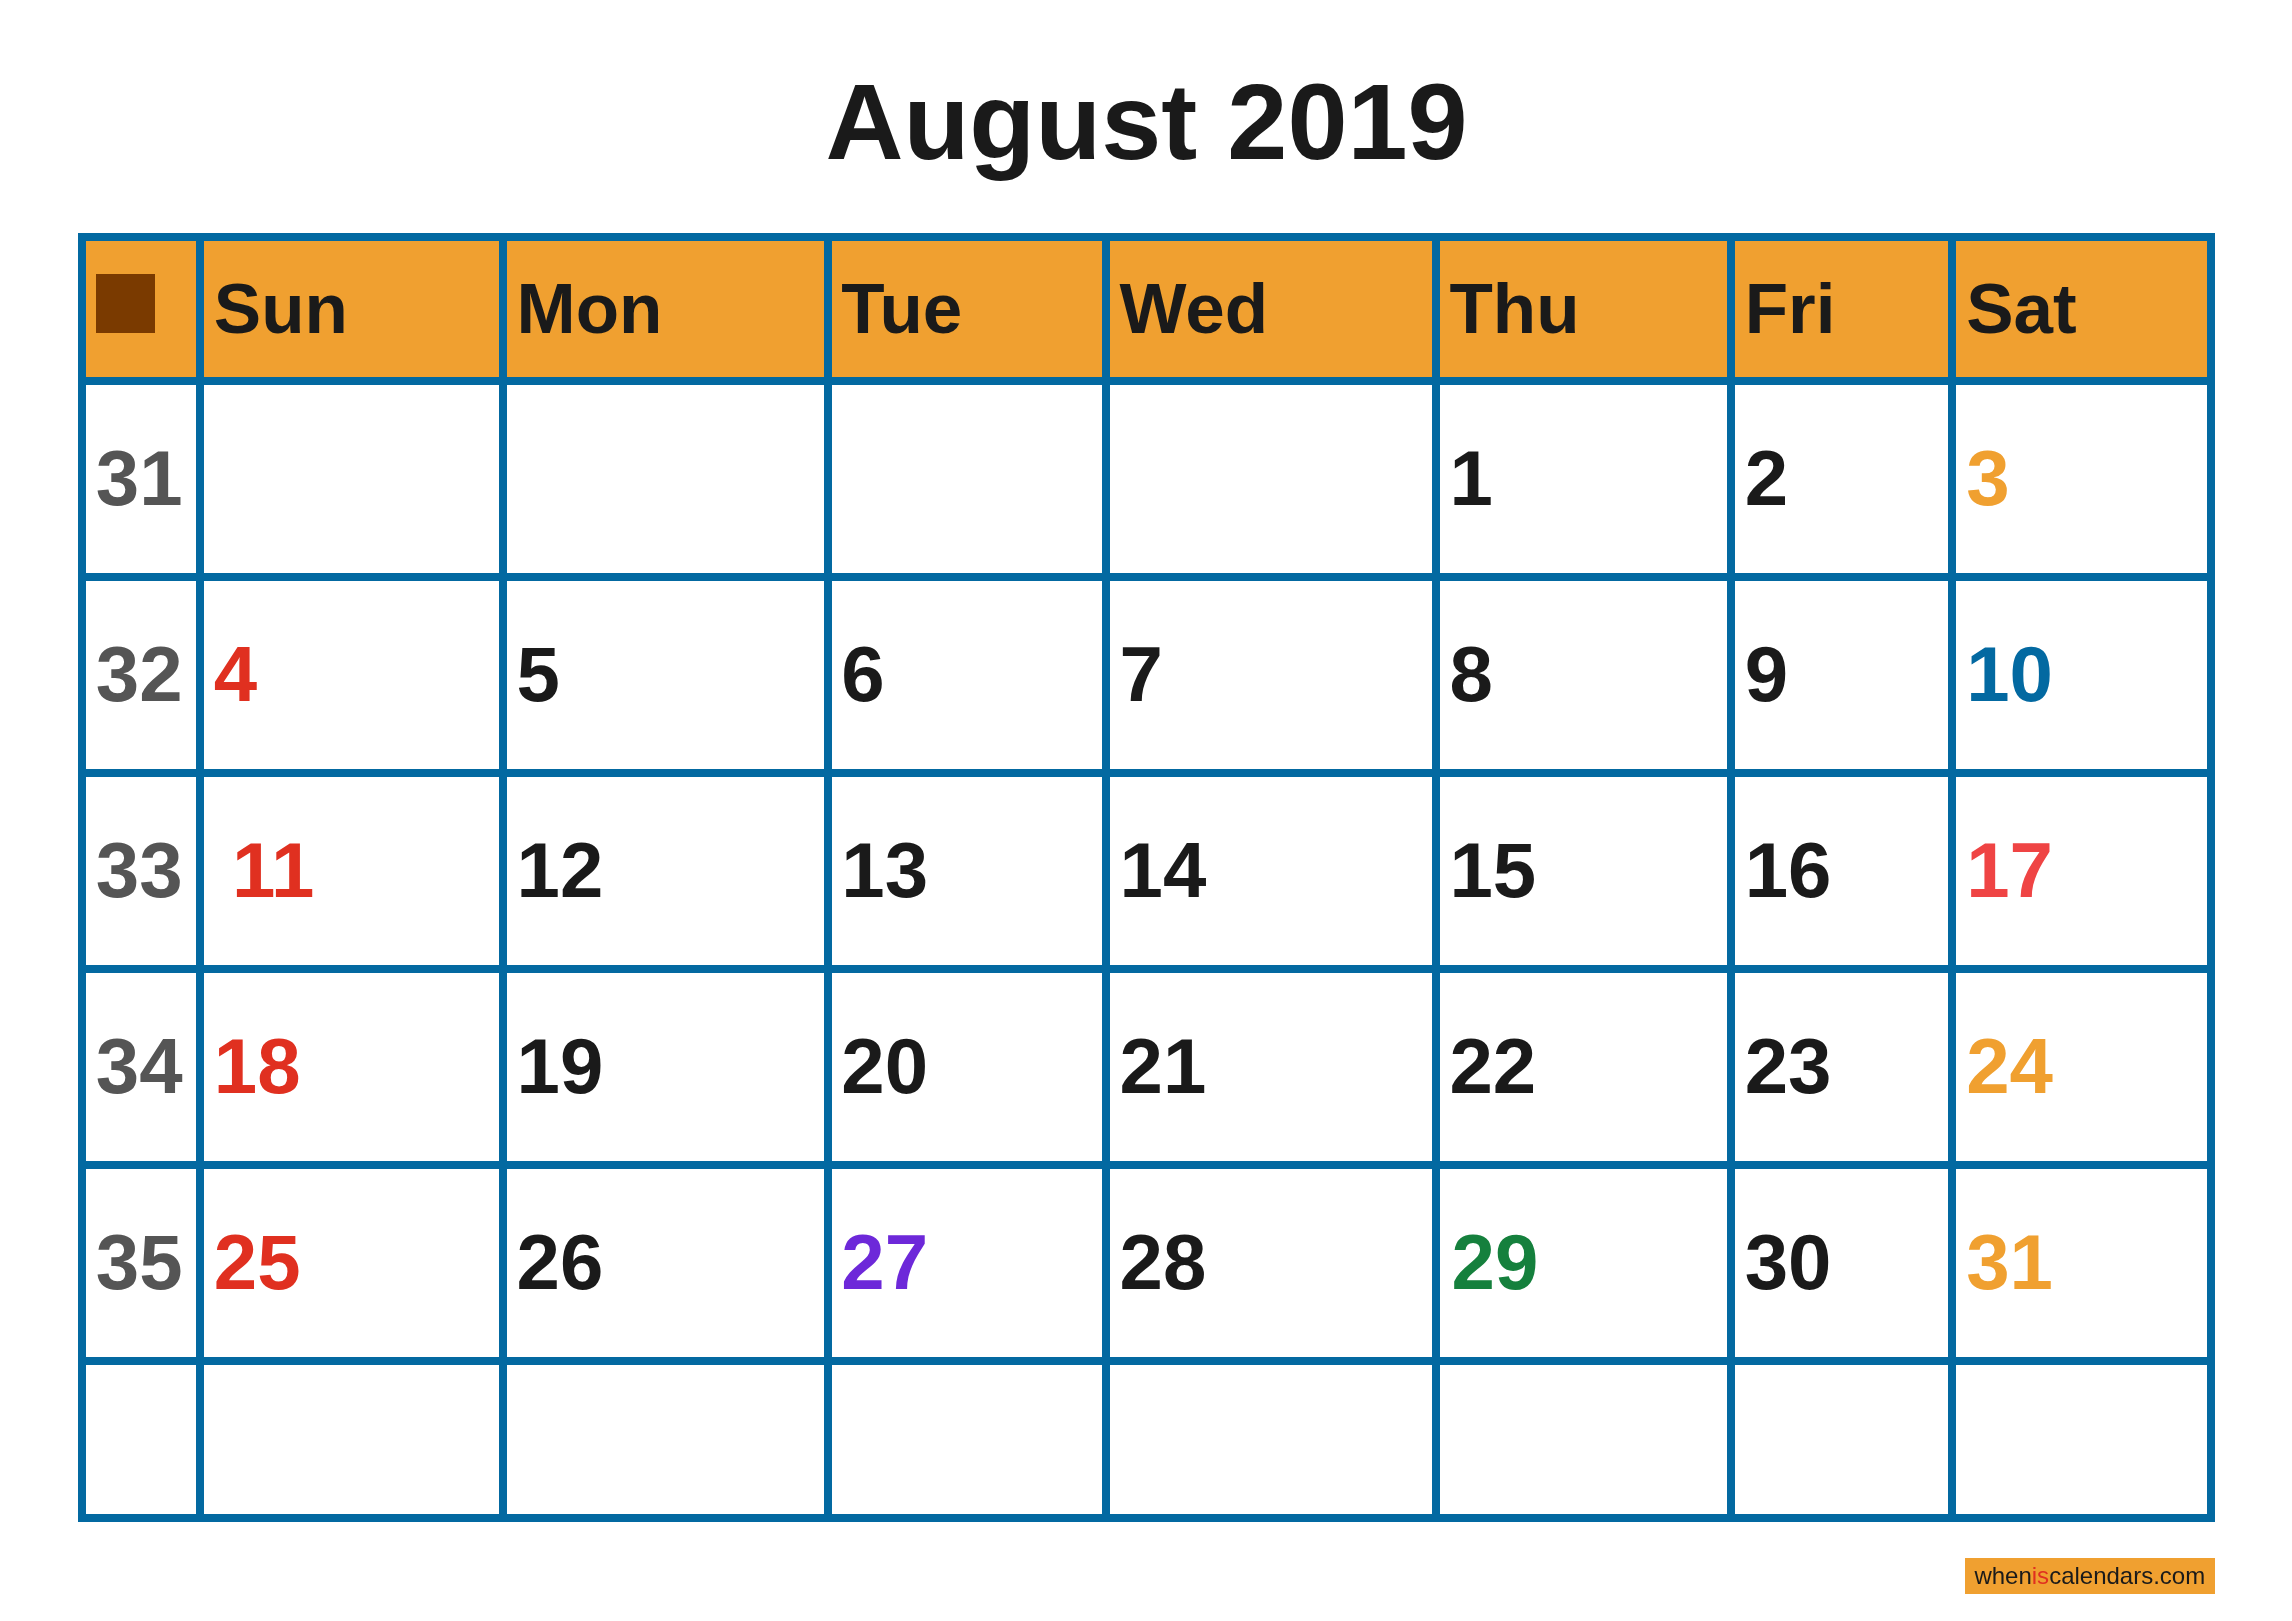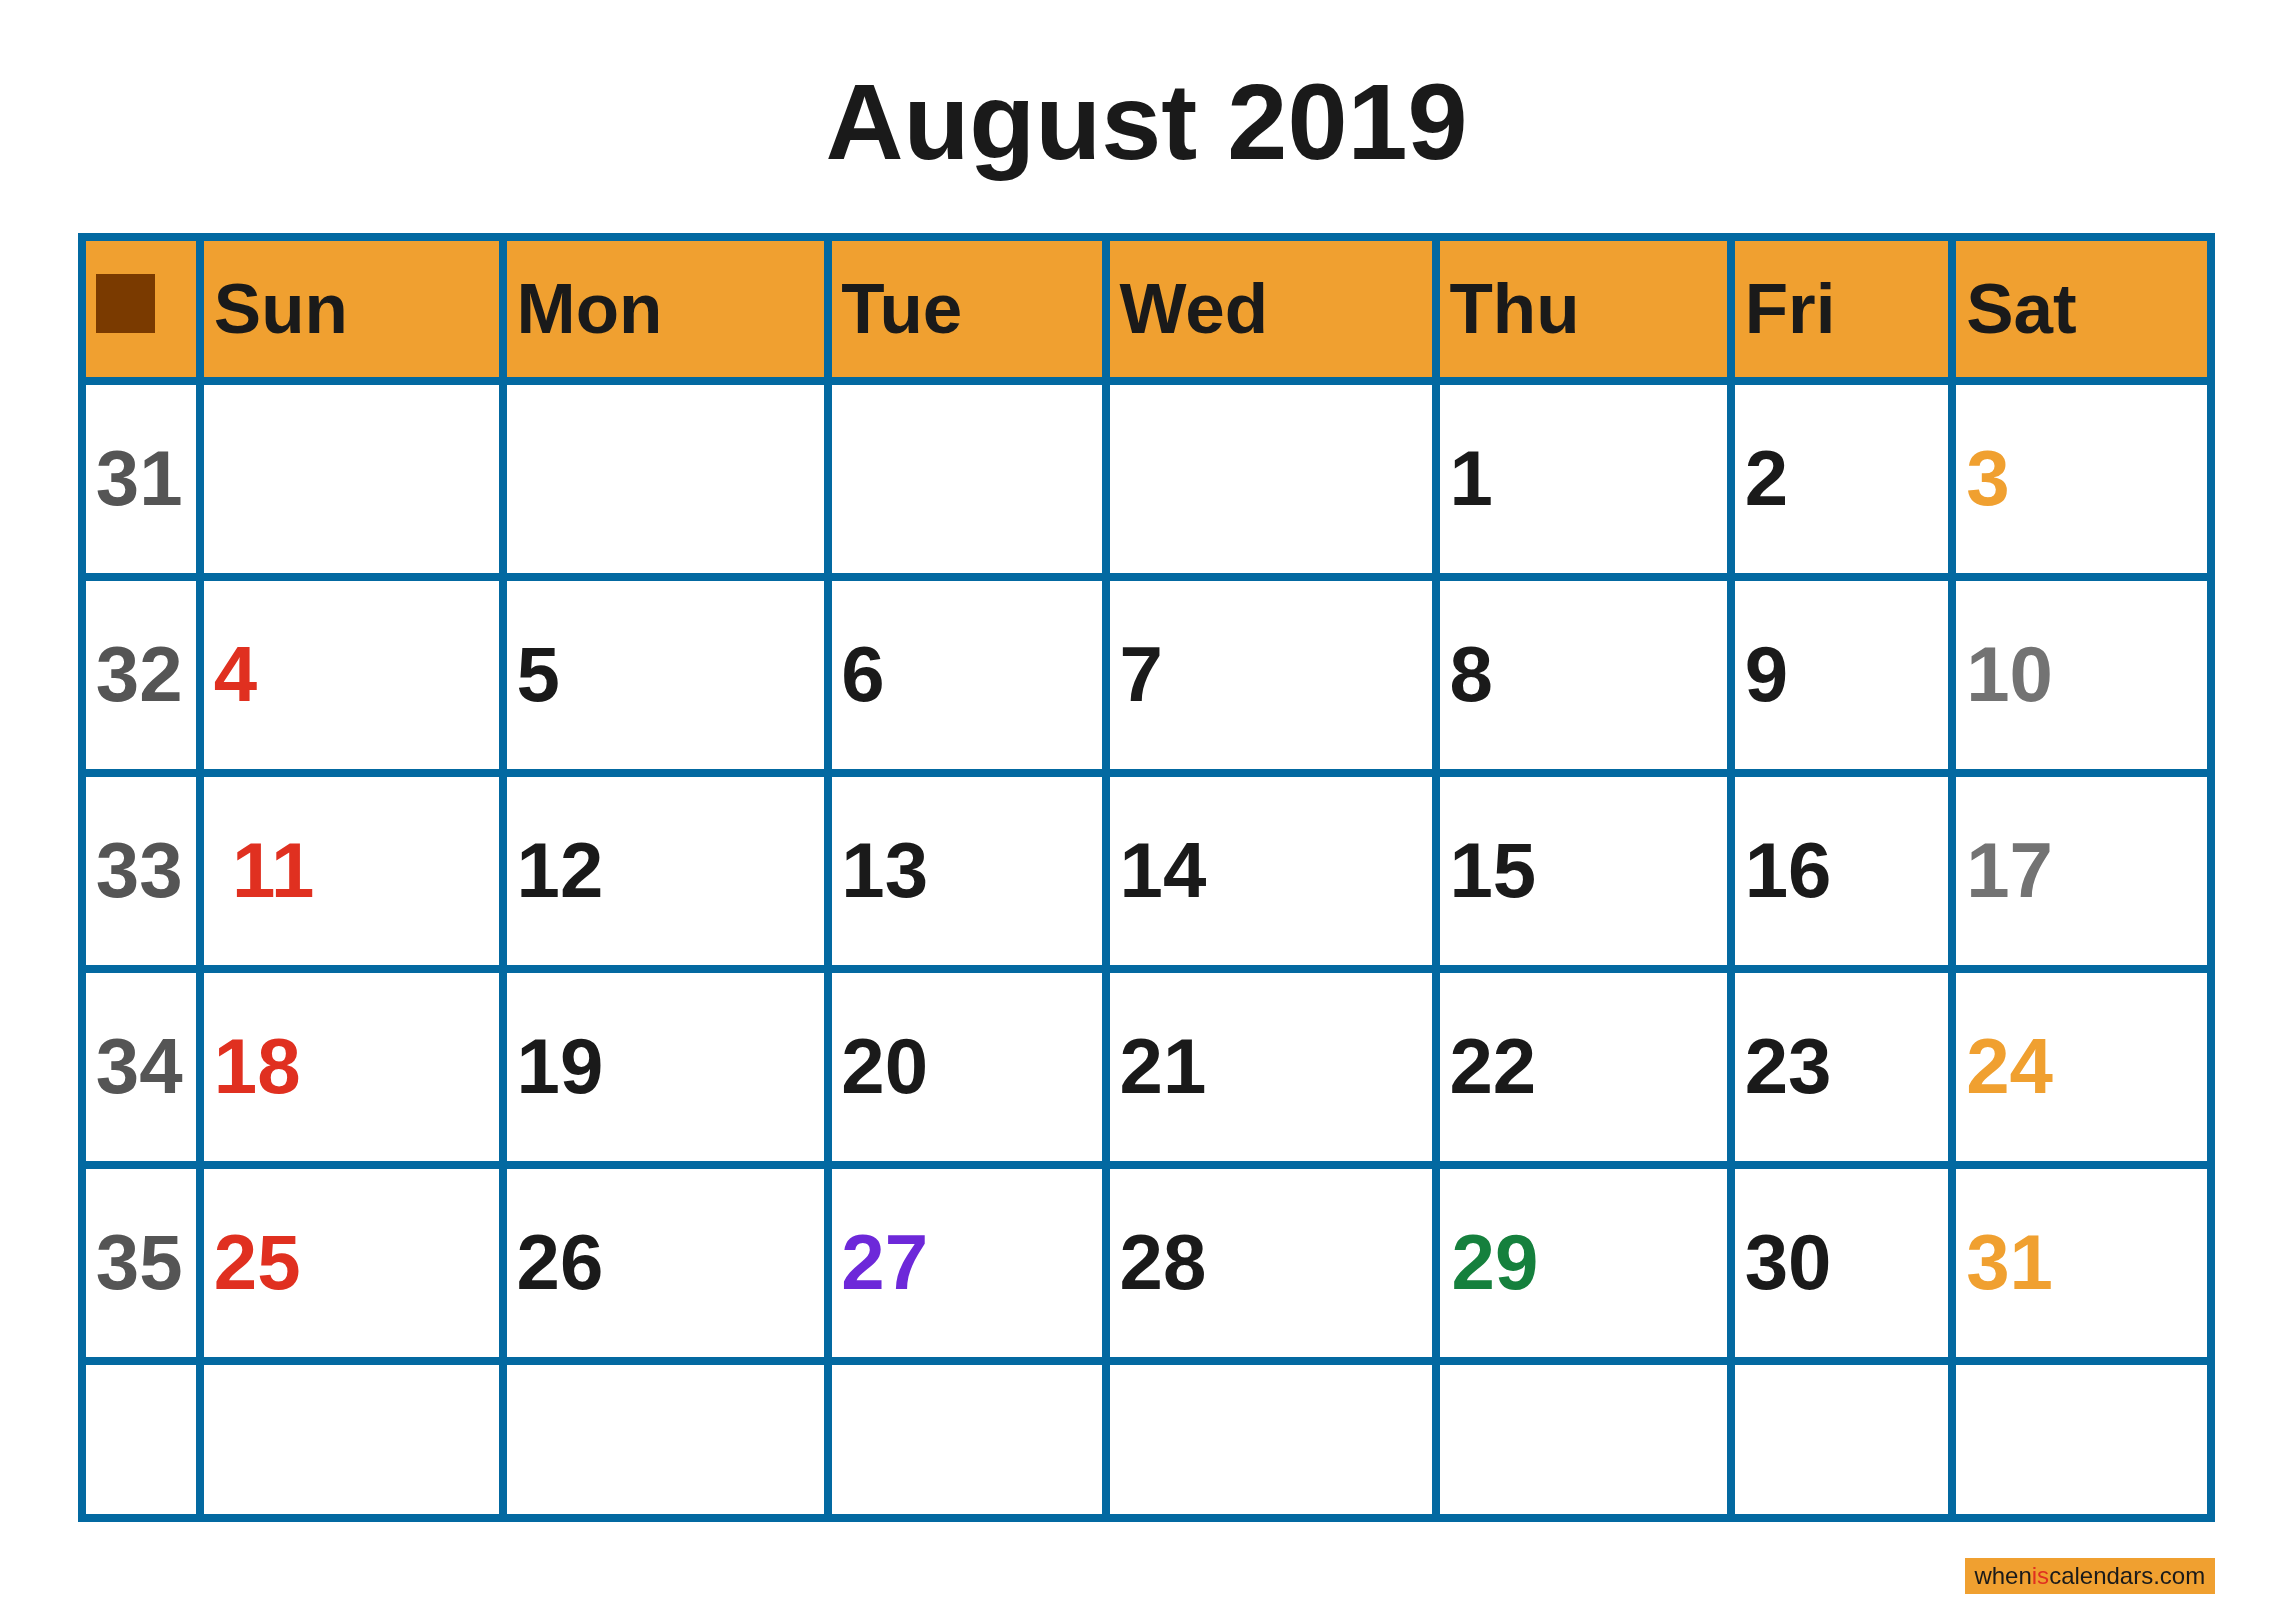--- a/index.html
+++ b/index.html
@@ -141,31 +141,31 @@
         <td style="color: rgb(240, 160, 48);">3</td>
       </tr>
       <tr class="data-row">
         <td class="week-num">32</td>
         <td style="color: rgb(224, 48, 32);">4</td>
         <td style="color: rgb(26, 26, 26);">5</td>
         <td style="color: rgb(26, 26, 26);">6</td>
         <td style="color: rgb(26, 26, 26);">7</td>
         <td style="color: rgb(26, 26, 26);">8</td>
         <td style="color: rgb(26, 26, 26);">9</td>
-        <td style="color: #737373;">10</td>
+        <td style="color: #0369a1;">10</td>
       </tr>
       <tr class="data-row">
         <td class="week-num">33</td>
         <td style="color: rgb(224, 48, 32); padding-left: 28px;">11</td>
         <td style="color: rgb(26, 26, 26);">12</td>
         <td style="color: rgb(26, 26, 26);">13</td>
         <td style="color: rgb(26, 26, 26); margin-top: 44px;">14</td>
         <td style="color: rgb(26, 26, 26);">15</td>
         <td style="color: rgb(26, 26, 26);">16</td>
-        <td style="color: #737373;">17</td>
+        <td style="color: #ef4444;">17</td>
       </tr>
       <tr class="data-row">
         <td class="week-num">34</td>
         <td style="color: rgb(224, 48, 32);">18</td>
         <td style="color: rgb(26, 26, 26);">19</td>
         <td style="color: rgb(26, 26, 26);">20</td>
         <td style="color: rgb(26, 26, 26);">21</td>
         <td style="color: rgb(26, 26, 26);">22</td>
         <td style="color: rgb(26, 26, 26);">23</td>
         <td style="color: rgb(240, 160, 48);">24</td>

